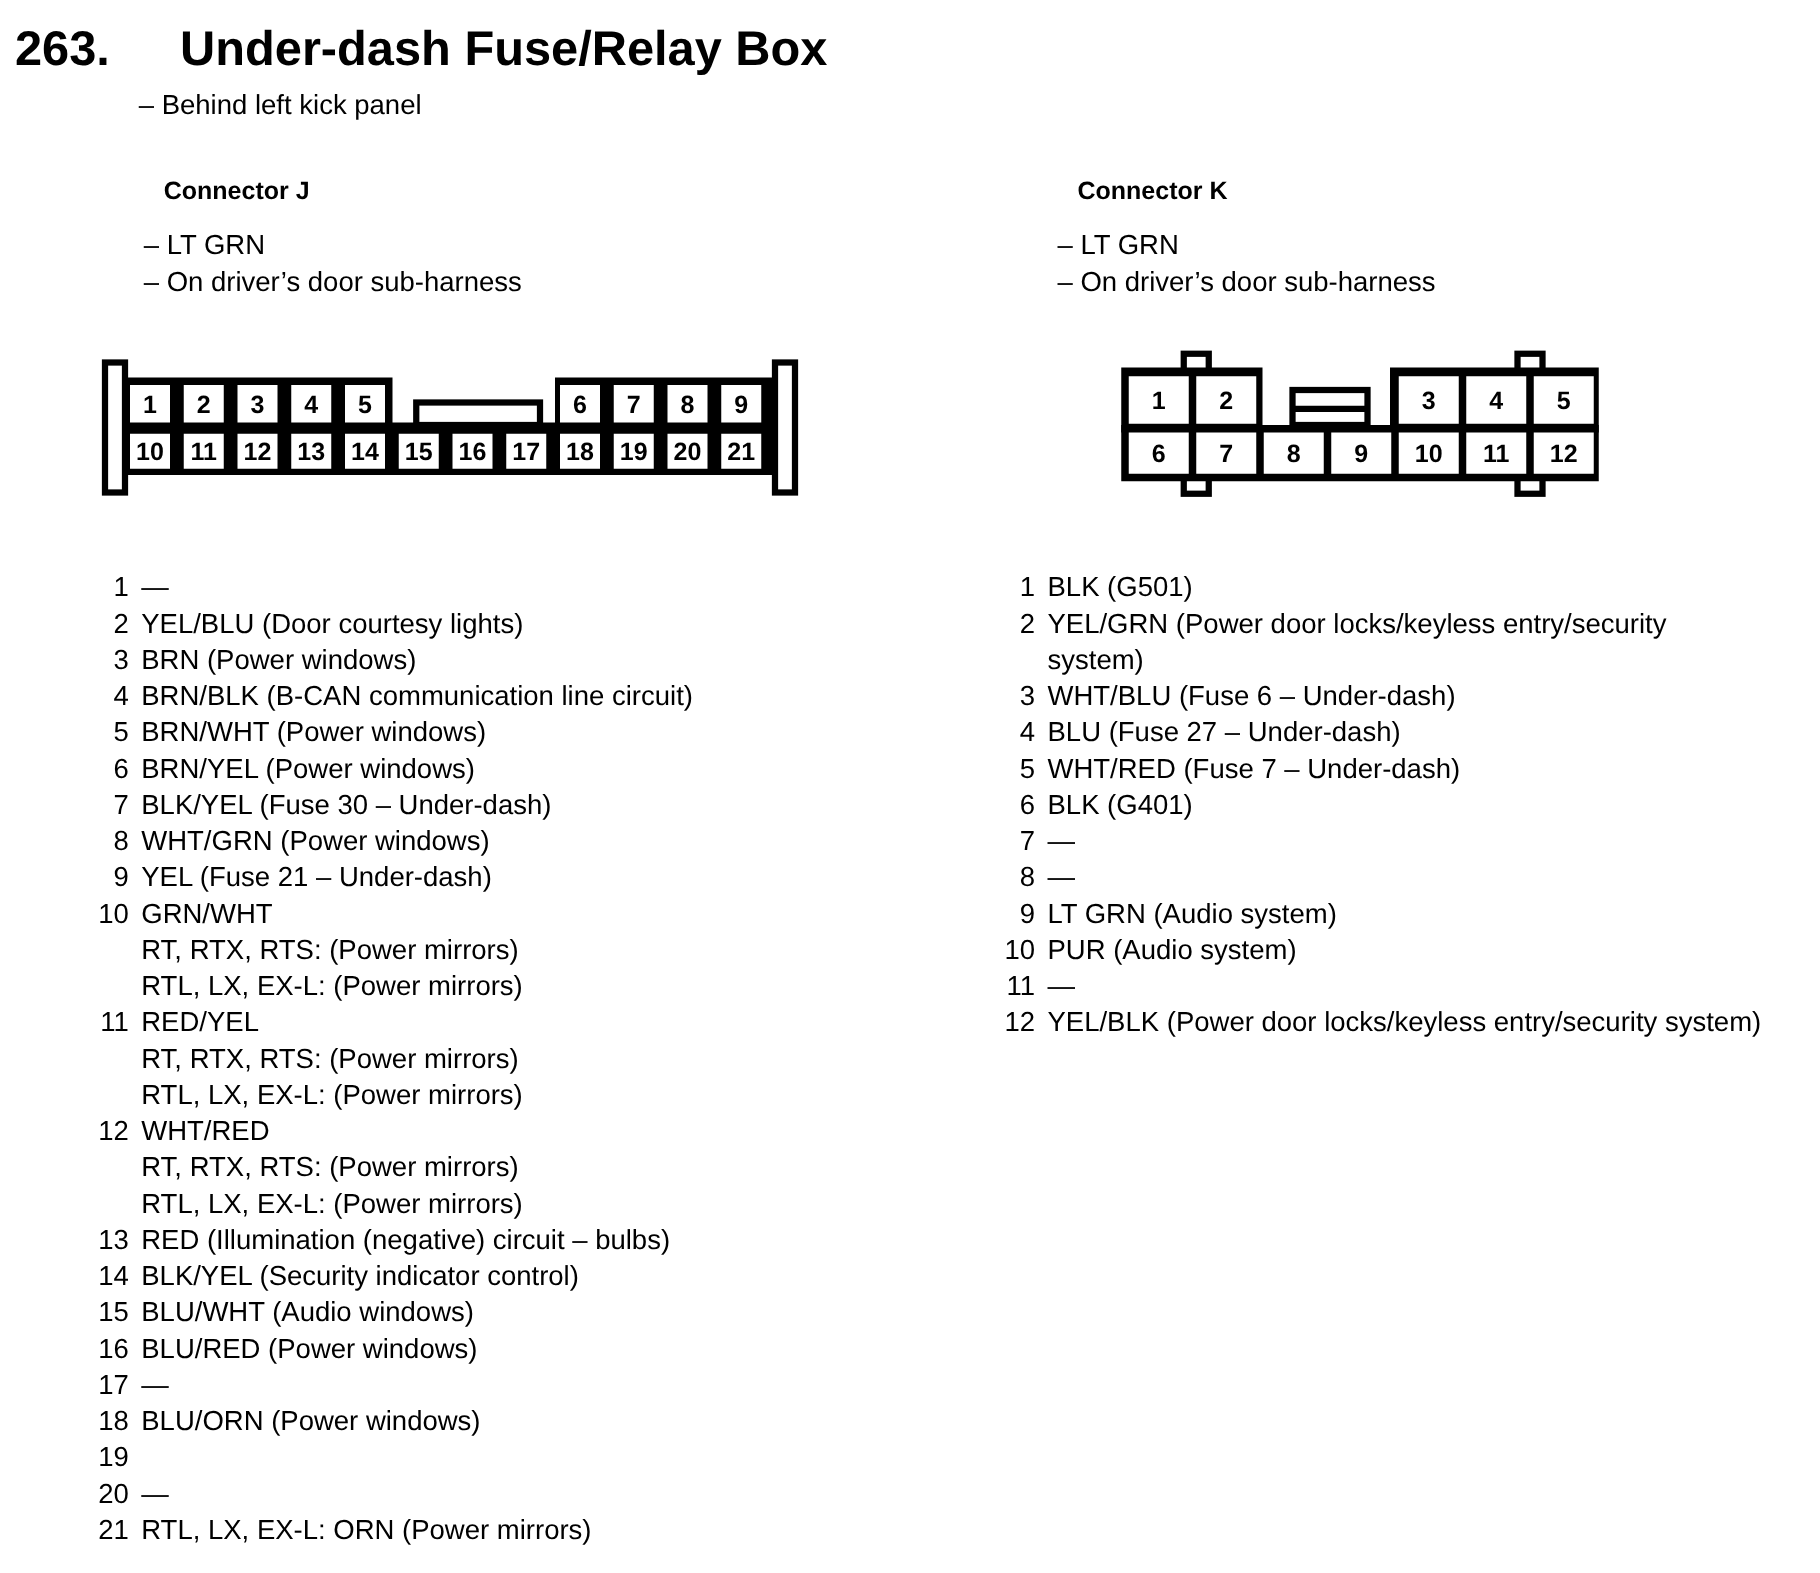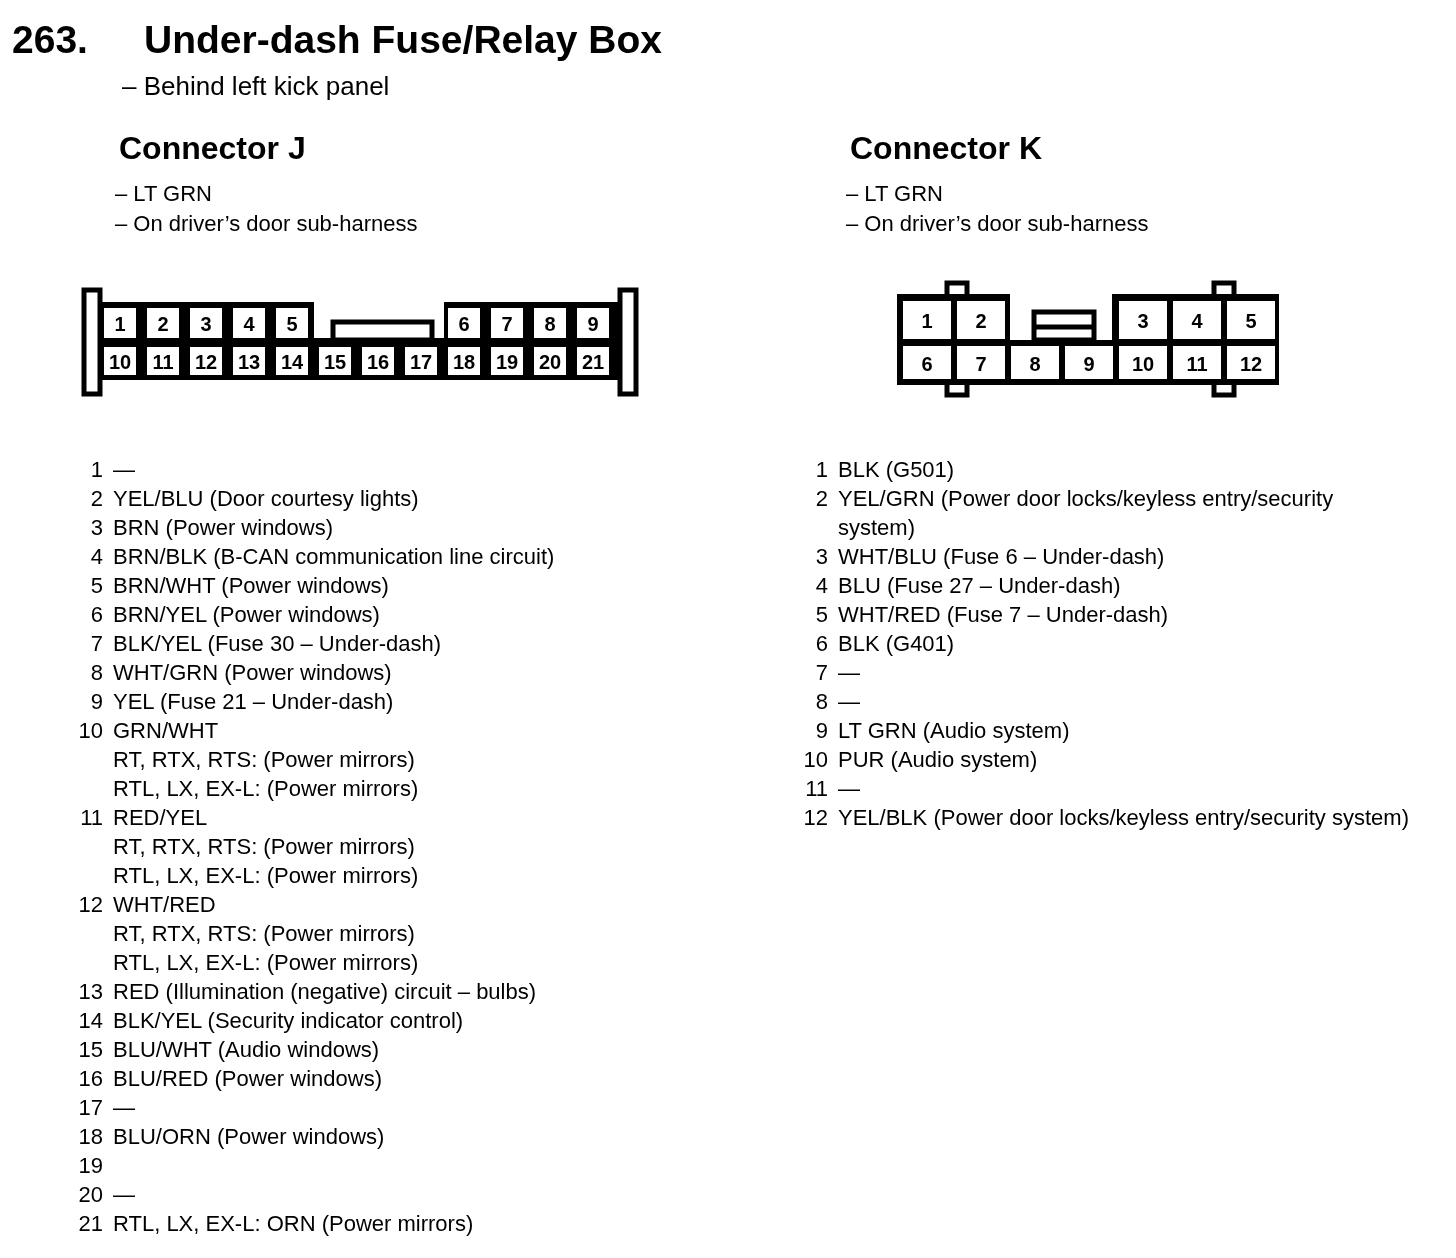--- a/index.html
+++ b/index.html
@@ -3,23 +3,23 @@
 <meta charset="utf-8">
 <style>
   html,body{margin:0;padding:0;}
   body{
     width:1456px;height:1258px;position:relative;background:#fff;color:#000;
     font-family:"Liberation Sans",sans-serif;overflow:hidden;
   }
   .title-row{position:absolute;left:12px;top:18px;display:flex;align-items:baseline;}
   .title-num{font-size:39px;font-weight:bold;width:88px;flex:none;}
   .title-main{font-size:39px;font-weight:bold;white-space:nowrap;margin-left:44px;}
-  .subtitle{position:absolute;left:122px;top:71px;font-size:26px;}
+  .subtitle{position:absolute;left:111px;top:71px;font-size:22px;}
   .conn-header{position:absolute;top:126px;}
-  .conn-header h2{margin:4px;font-size:32px;font-weight:bold;}
+  .conn-header h2{margin:16px;font-size:20px;font-weight:bold;}
   .conn-notes{margin-top:12px;font-size:22px;line-height:30px;}
   #conn-header-j{left:115px;}
   #conn-header-k{left:846px;}
   svg{position:absolute;}
   .tab,.latch{fill:#fff;stroke:#000;stroke-width:5;}
   .cellnum{
     font-family:"Liberation Sans",sans-serif;font-weight:bold;font-size:20px;
     text-anchor:middle;dominant-baseline:central;fill:#000;
   }
   .pin-list{position:absolute;top:455px;font-size:22px;line-height:29px;}

